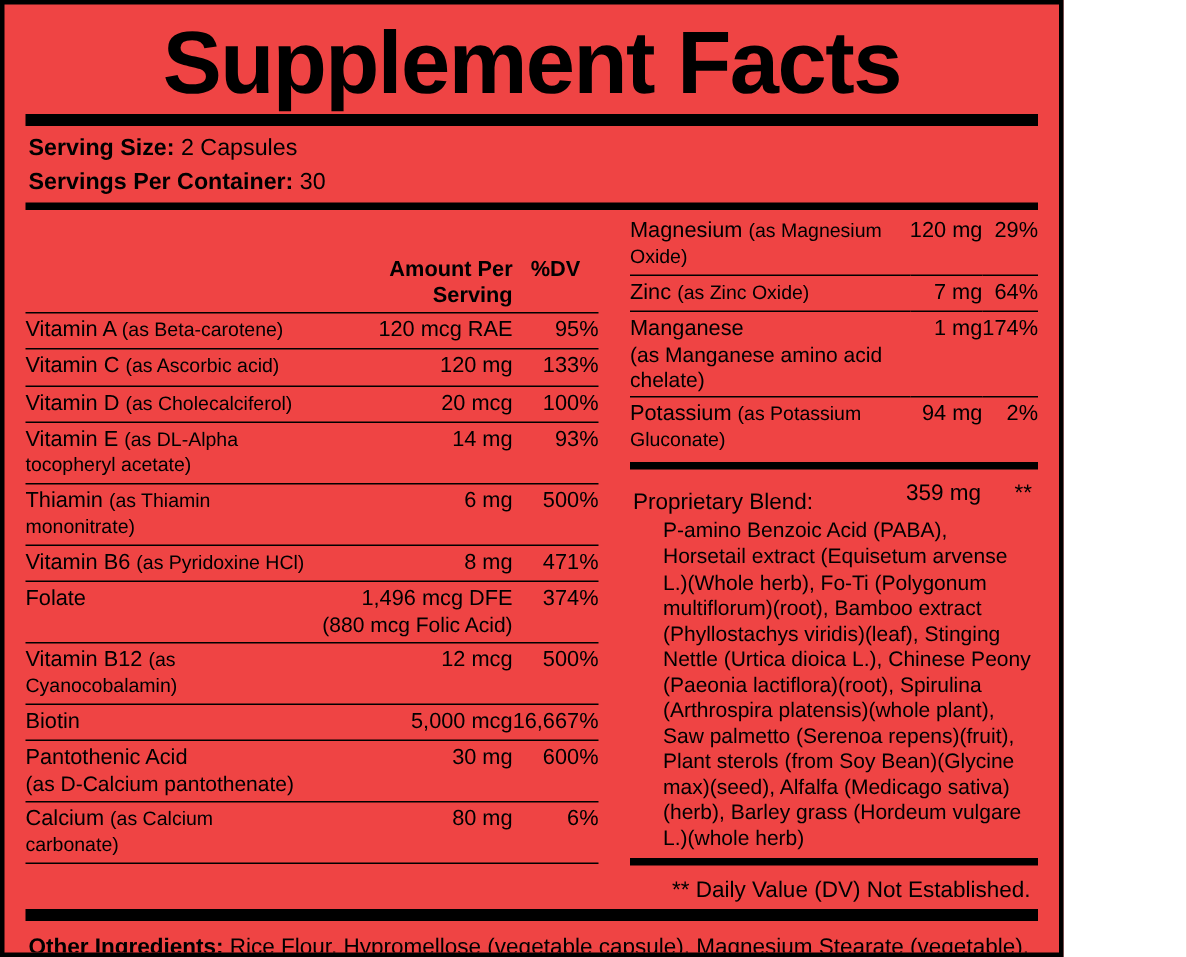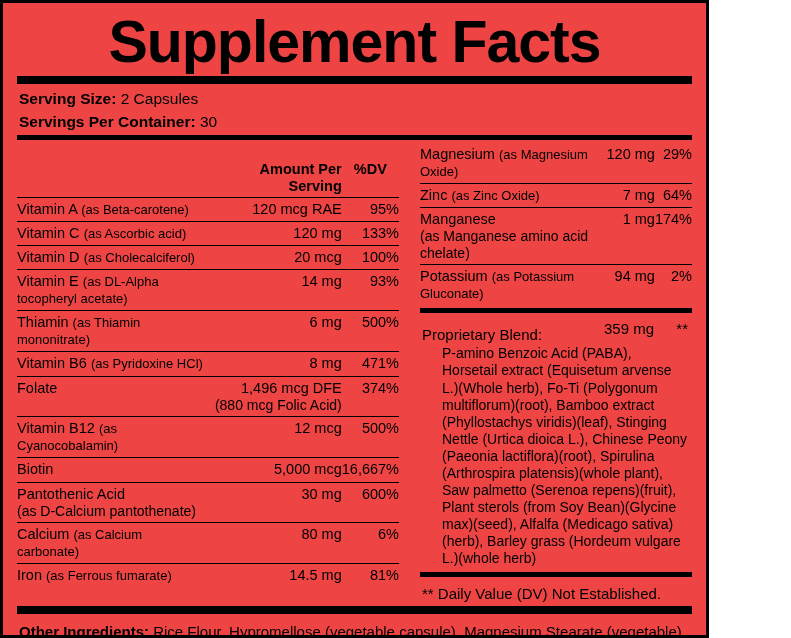--- a/index.html
+++ b/index.html
@@ -112,20 +112,21 @@
   .blend-head .bh-dv { width: 34px; text-align: right; padding-right: 4px;}
   .blend-body {
     font-size: 14px;
     line-height: 1.22;
     padding: 0 2px 2px 22px;
     text-align: left;
   }
   .footnote {
     font-size: 15px;
     padding: 5px 0 0 2px;
+    margin-left: 26px;
   }
   .other {
     font-size: 15px;
     line-height: 1.3;
     padding: 3px 2px 0 2px;
   }
   .other b { font-weight: bold; }
   .contains {
     font-size: 15px;
     padding: 2px 2px 0 2px;
@@ -221,25 +222,20 @@
           <td class="amount">30 mg</td>
           <td class="dv">600%</td>
         </tr>
 
         <tr class="row">
           <td class="name"><span>Calcium</span> <span class="sub">(as Calcium carbonate)</span></td>
           <td class="amount">80 mg</td>
           <td class="dv">6%</td>
         </tr>
 
-        <tr class="row nolineb">
-          <td class="name"><span>Iron</span> <span class="sub">(as Ferrous fumarate)</span></td>
-          <td class="amount">14.5 mg</td>
-          <td class="dv">81%</td>
-        </tr>
       </tbody>
         </table>
     </div>
 
     <div class="col-divider"></div>
 
     <div class="col col-right">
       <table class="nut">
         <tbody>
             <tr class="row">

